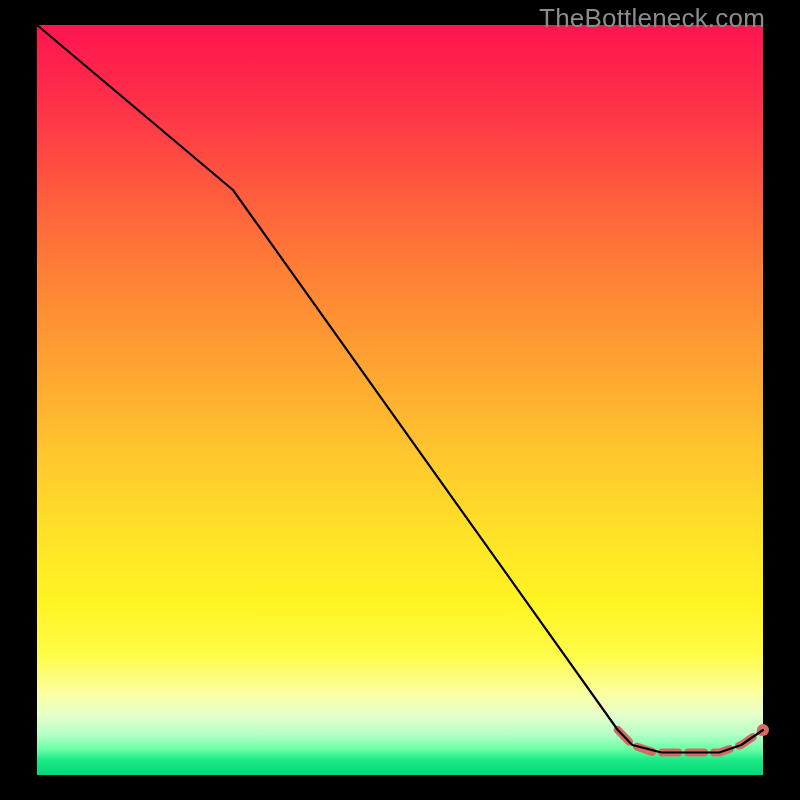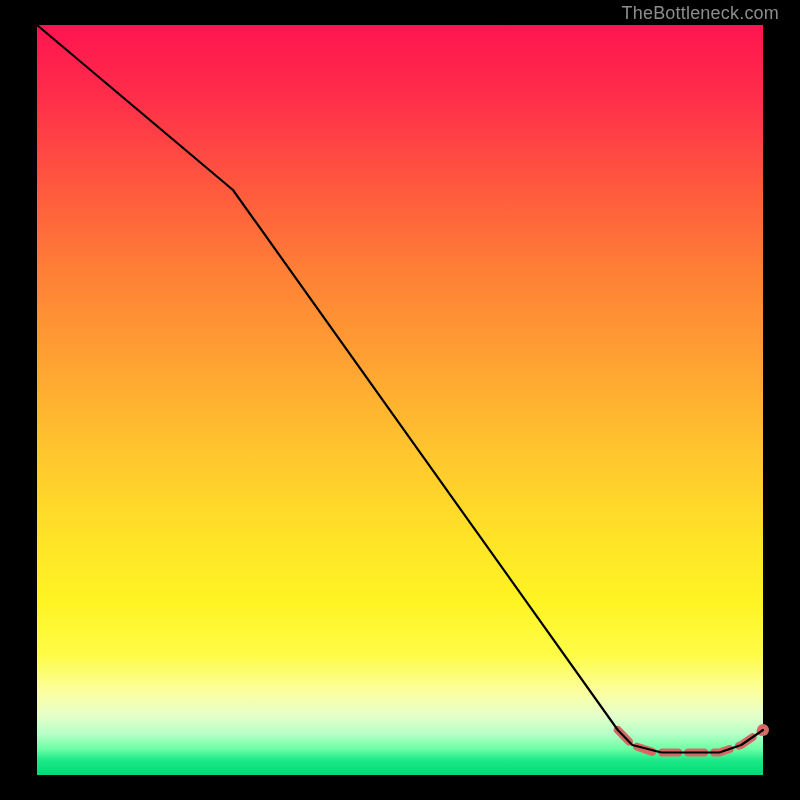--- a/index.html
+++ b/index.html
@@ -39,23 +39,23 @@
       #e6ffca 92%,
       #b7ffc8 94.5%,
       #6effa6 96.5%,
       #1de987 98%,
       #04d879 100%
     );
   }
   .watermark {
     position: absolute;
     top: 3px;
-    right: 21px;
+    right: 35px;
     color: #8c8c8c;
-    font-size: 18px;
+    font-size: 26px;
     font-weight: 500;
     letter-spacing: 0.2px;
     user-select: none;
   }
   svg.overlay {
     position: absolute;
     left: 37px;
     top: 25px;
     width: 726px;
     height: 750px;

